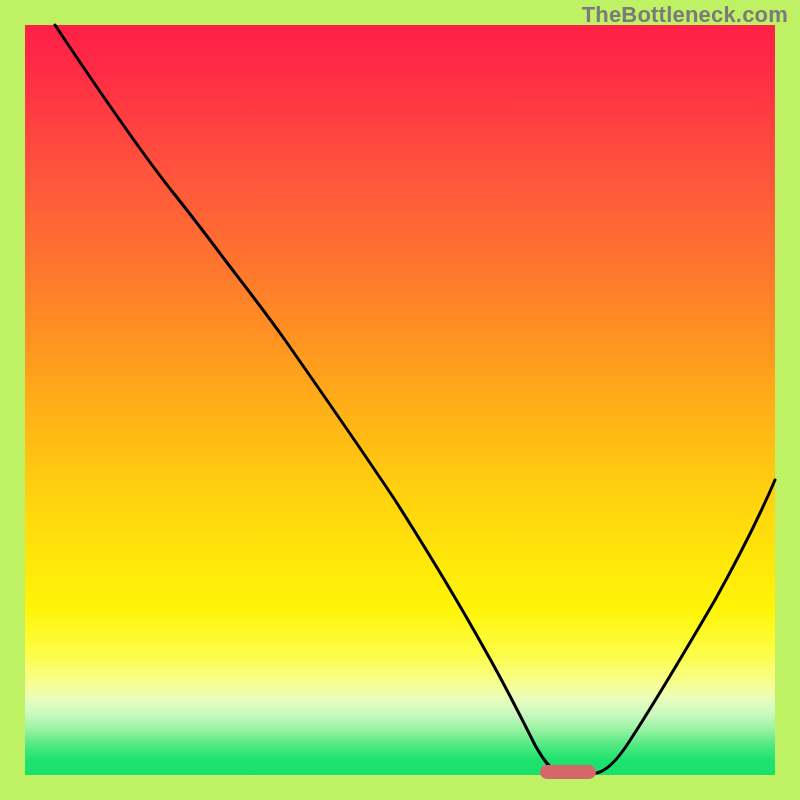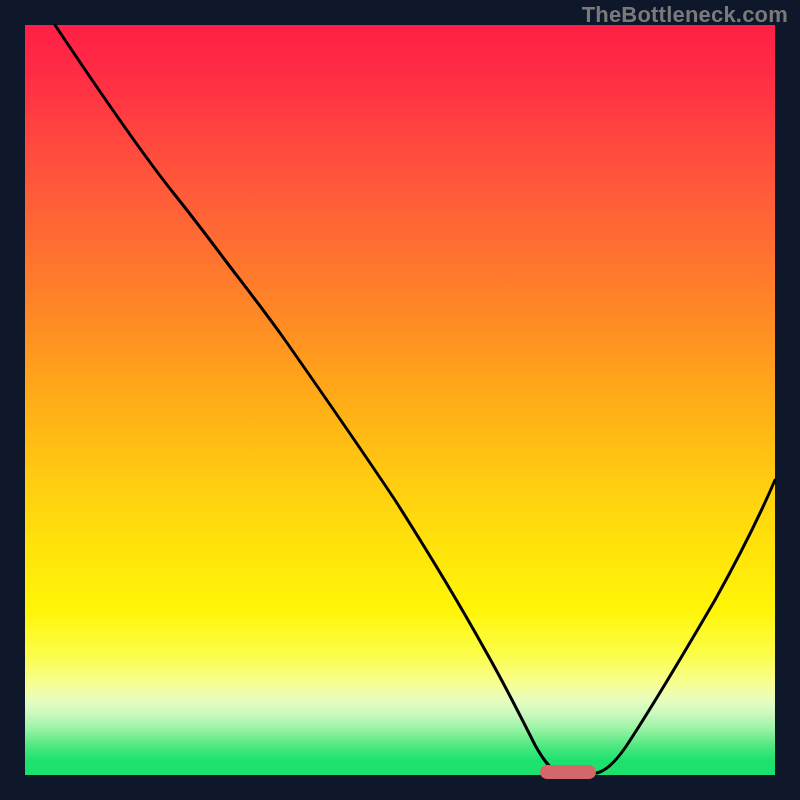--- a/index.html
+++ b/index.html
@@ -7,21 +7,21 @@
     padding: 0;
     width: 800px;
     height: 800px;
     background: #000;
     overflow: hidden;
   }
   .outer {
     position: relative;
     width: 800px;
     height: 800px;
-    background: #0f172a;
+    background: #bef264;
   }
   .watermark {
     position: absolute;
     top: 2px;
     right: 12px;
     color: #7a7a7a;
     font-family: Arial, Helvetica, sans-serif;
     font-size: 22px;
     font-weight: 600;
     letter-spacing: 0.2px;

